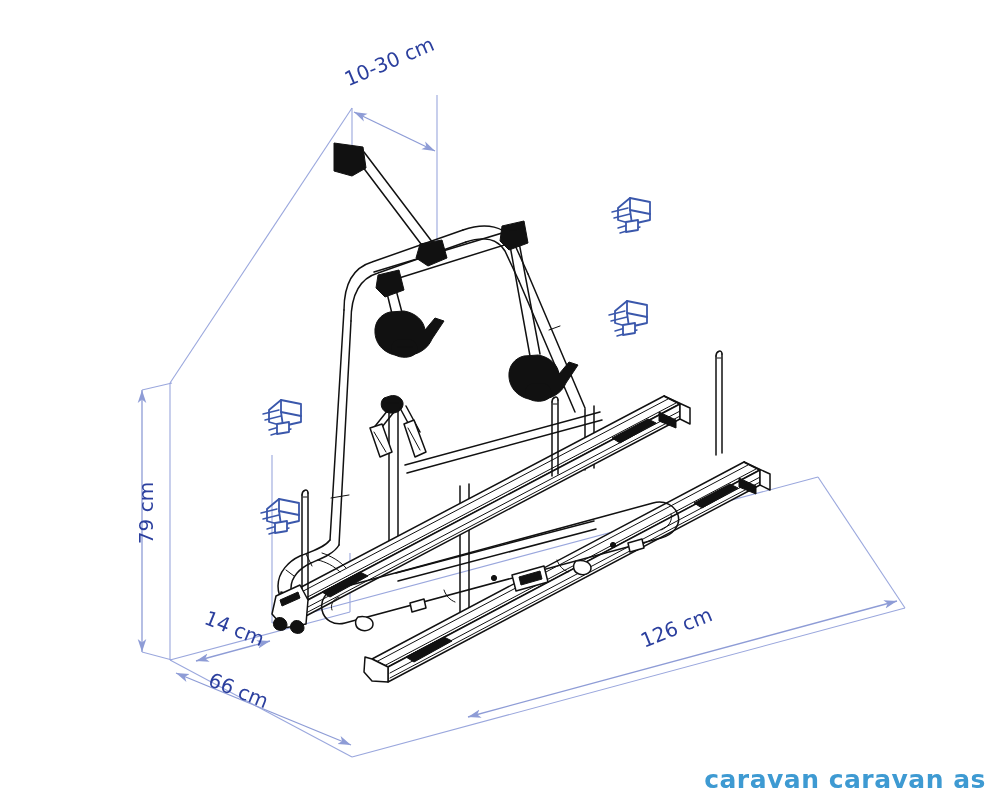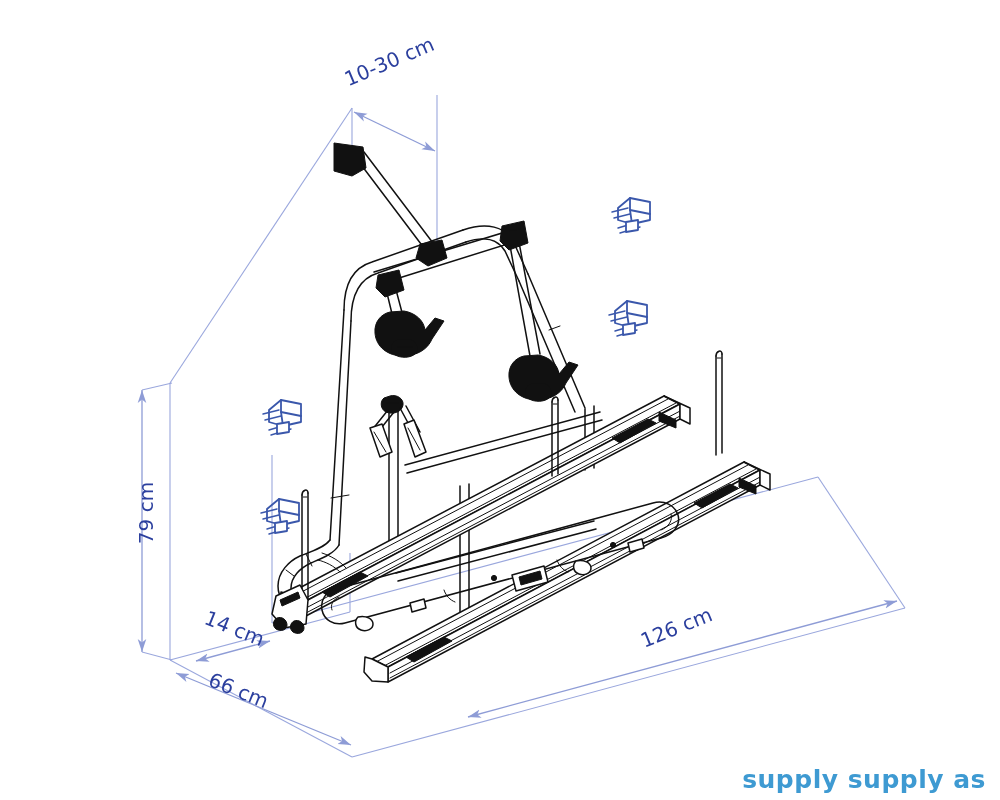--- a/index.html
+++ b/index.html
@@ -359,15 +359,15 @@
     <g fill="#2b3f9e" font-family="DejaVu Sans, sans-serif" font-size="20">
       <text x="392" y="68" text-anchor="middle" transform="rotate(-23 392 68)">10-30 cm</text>
       <text x="153" y="513" text-anchor="middle" transform="rotate(-90 153 513)">79 cm</text>
       <text x="232" y="635" text-anchor="middle" transform="rotate(22 232 635)">14 cm</text>
       <text x="236" y="697" text-anchor="middle" transform="rotate(22 236 697)">66 cm</text>
       <text x="679" y="634" text-anchor="middle" transform="rotate(-22 679 634)">126 cm</text>
     </g>
 
   </svg>
 
-  <div class="watermark">supply supply as</div>
+  <div class="watermark">caravan caravan as</div>
 
 </div>
 
 </body></html>

